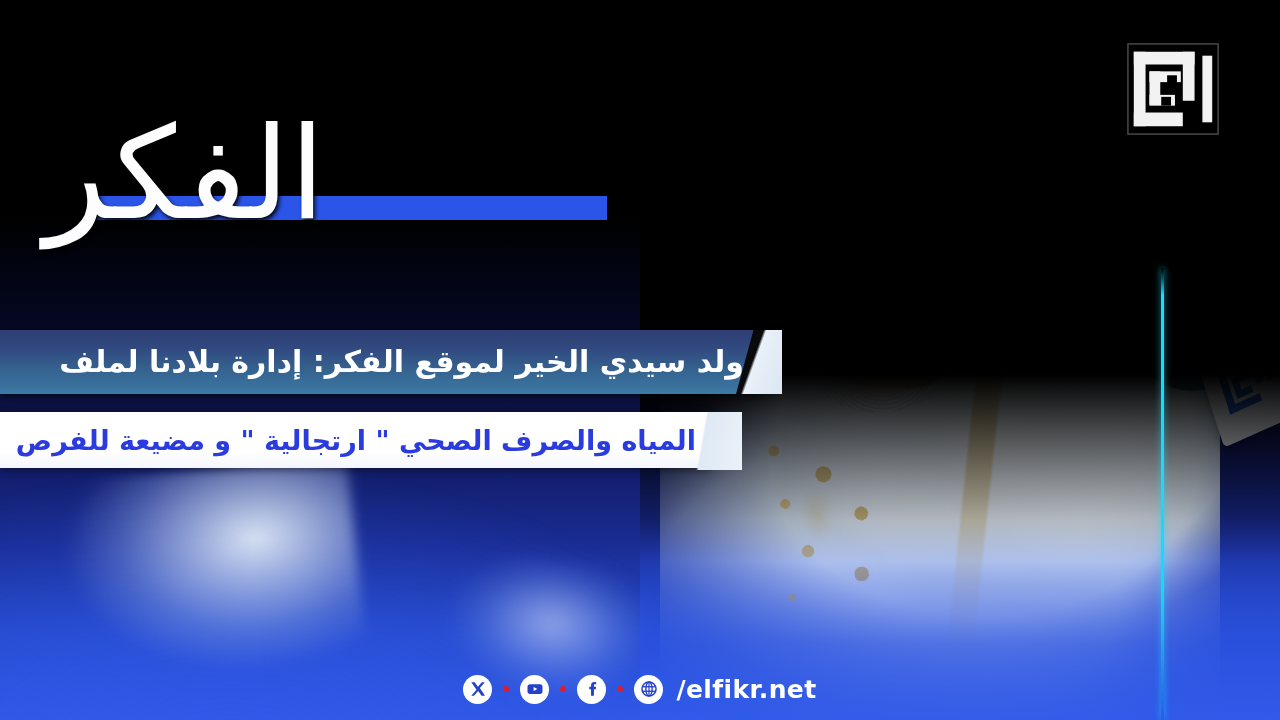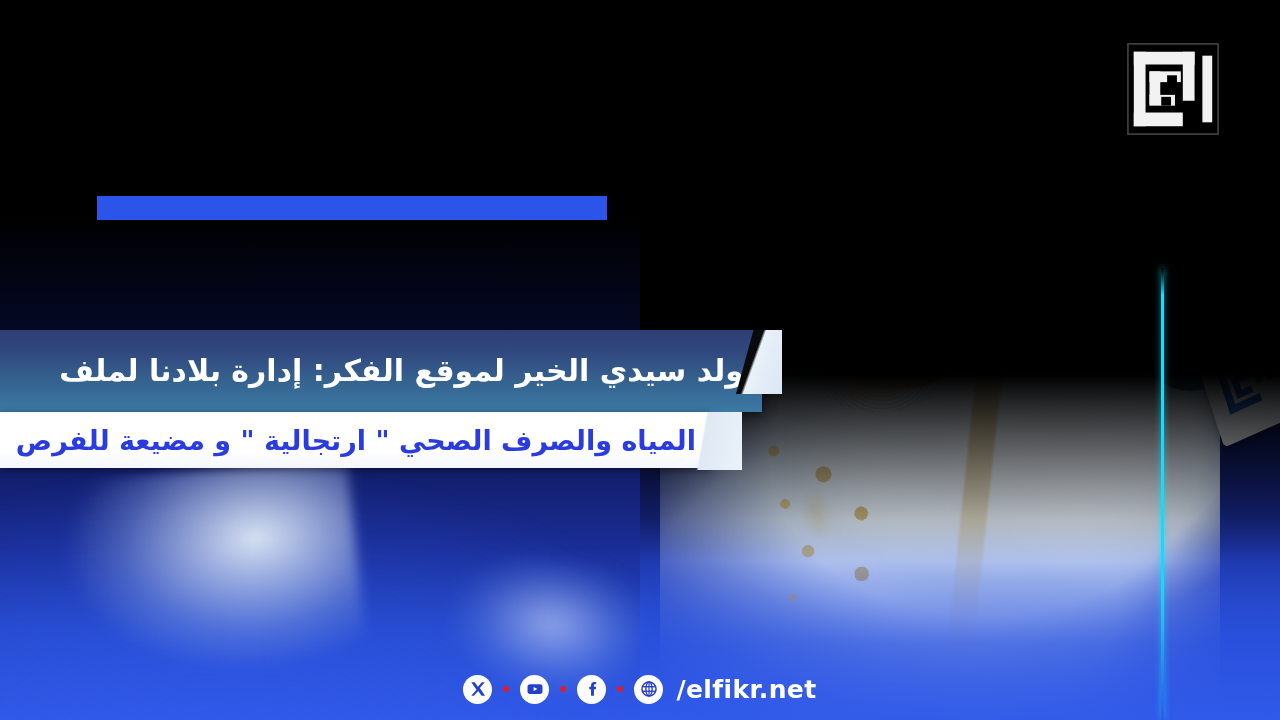--- a/index.html
+++ b/index.html
@@ -404,21 +404,21 @@
     white-space:nowrap;
     text-shadow:2px 3px 4px rgba(0,0,0,.9);
     letter-spacing:-2px;
   }
   .logo-hiwar{ right:0; top:-6px; font-size:150px; line-height:1; }
   .logo-fikr{ right:300px; top:22px; font-size:128px; line-height:1; }
 
   
   .headline-1{
     position:absolute; left:0; top:330px;
-    width:762px; height:82px;
+    width:762px; height:64px;
     background:linear-gradient(to bottom,#2e3f74 0%,#31497f 28%,#35628f 62%,#3c7aa4 100%);
     z-index:16;
     display:flex; align-items:center; justify-content:flex-start;
     padding:0 18px 0 28px;
     box-shadow:0 2px 10px rgba(0,0,0,.55);
   }
   .headline-1 .txt{
     color:#ffffff;
     font-size:30px;
     font-weight:bold;
@@ -574,20 +574,21 @@
   </div>
 
   <div class="arm"></div>
   <div class="hand"></div>
 
   <div class="cyan-line"></div>
 
   <div class="show-logo">
     <div class="underline"></div>
     <div class="glyphs">
+      <span class="logo-word logo-fikr">الفكر</span>
     </div>
   </div>
 
   <div class="headline-1">
     <span class="txt">ولد سيدي الخير لموقع الفكر: إدارة بلادنا لملف</span>
   </div>
   <div class="bar1-overlap"></div>
 
   <div class="headline-2">
     <span class="txt">المياه والصرف الصحي  " ارتجالية " و مضيعة للفرص</span>

